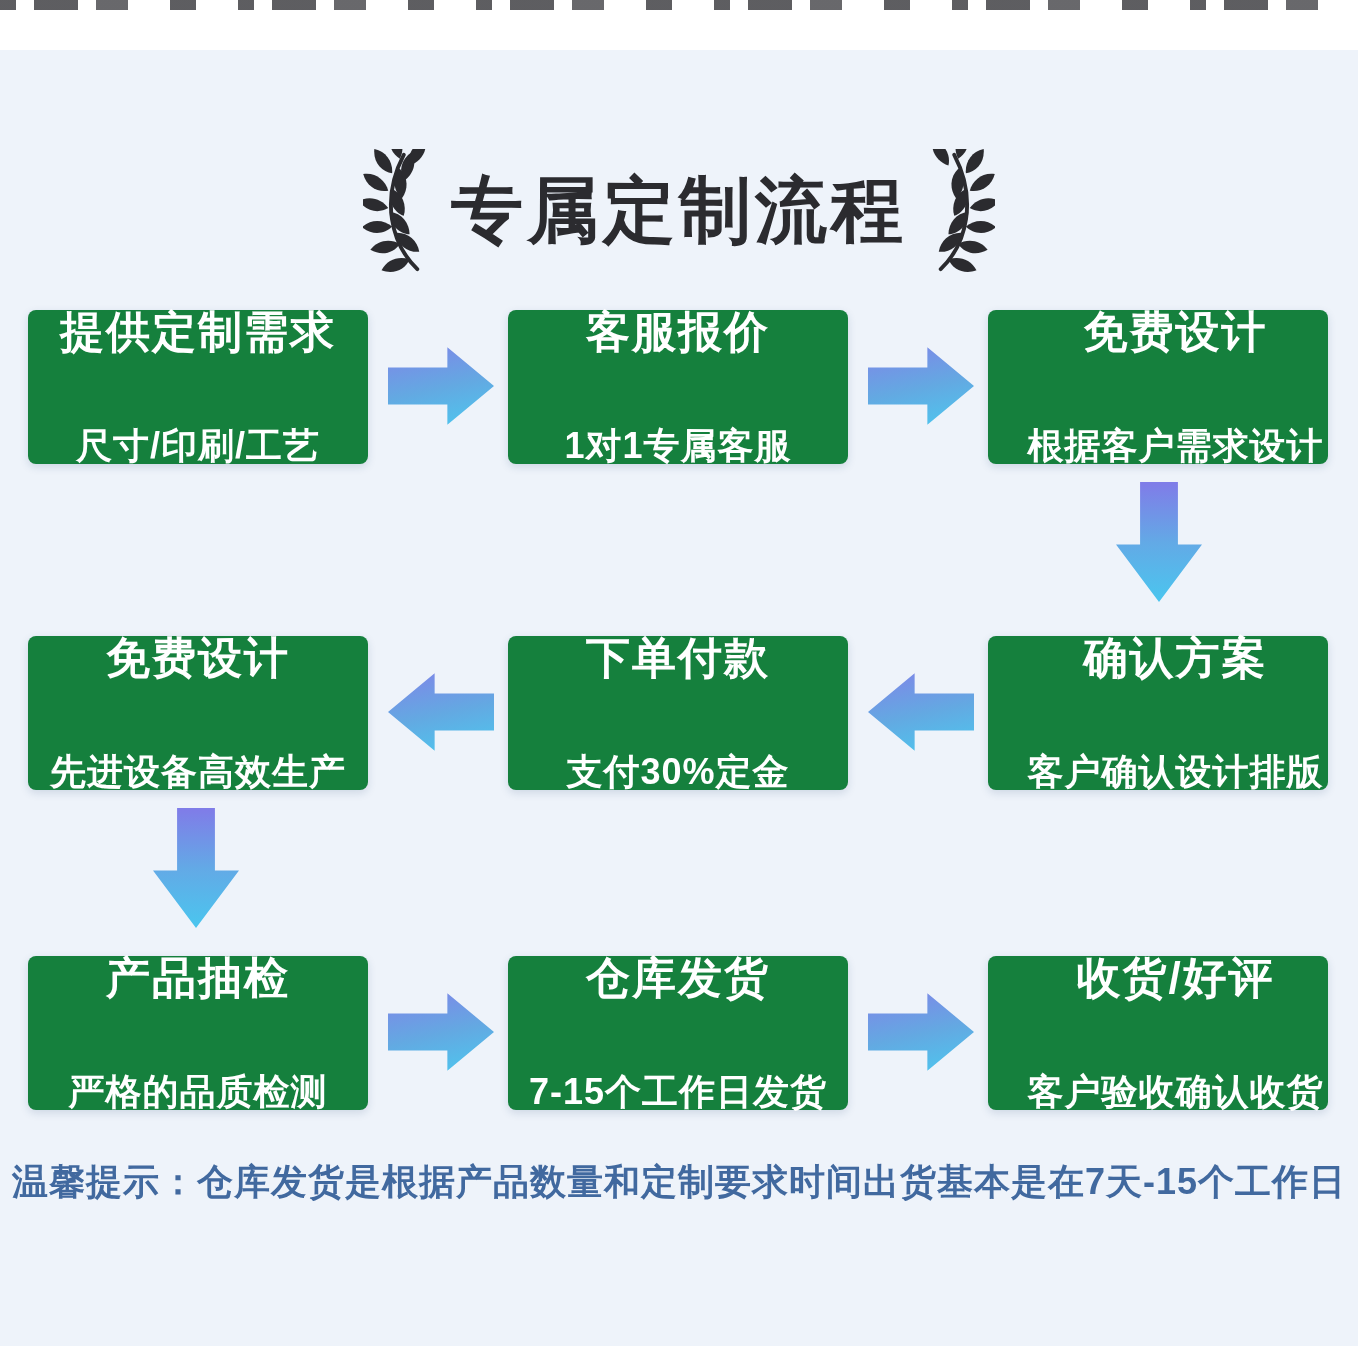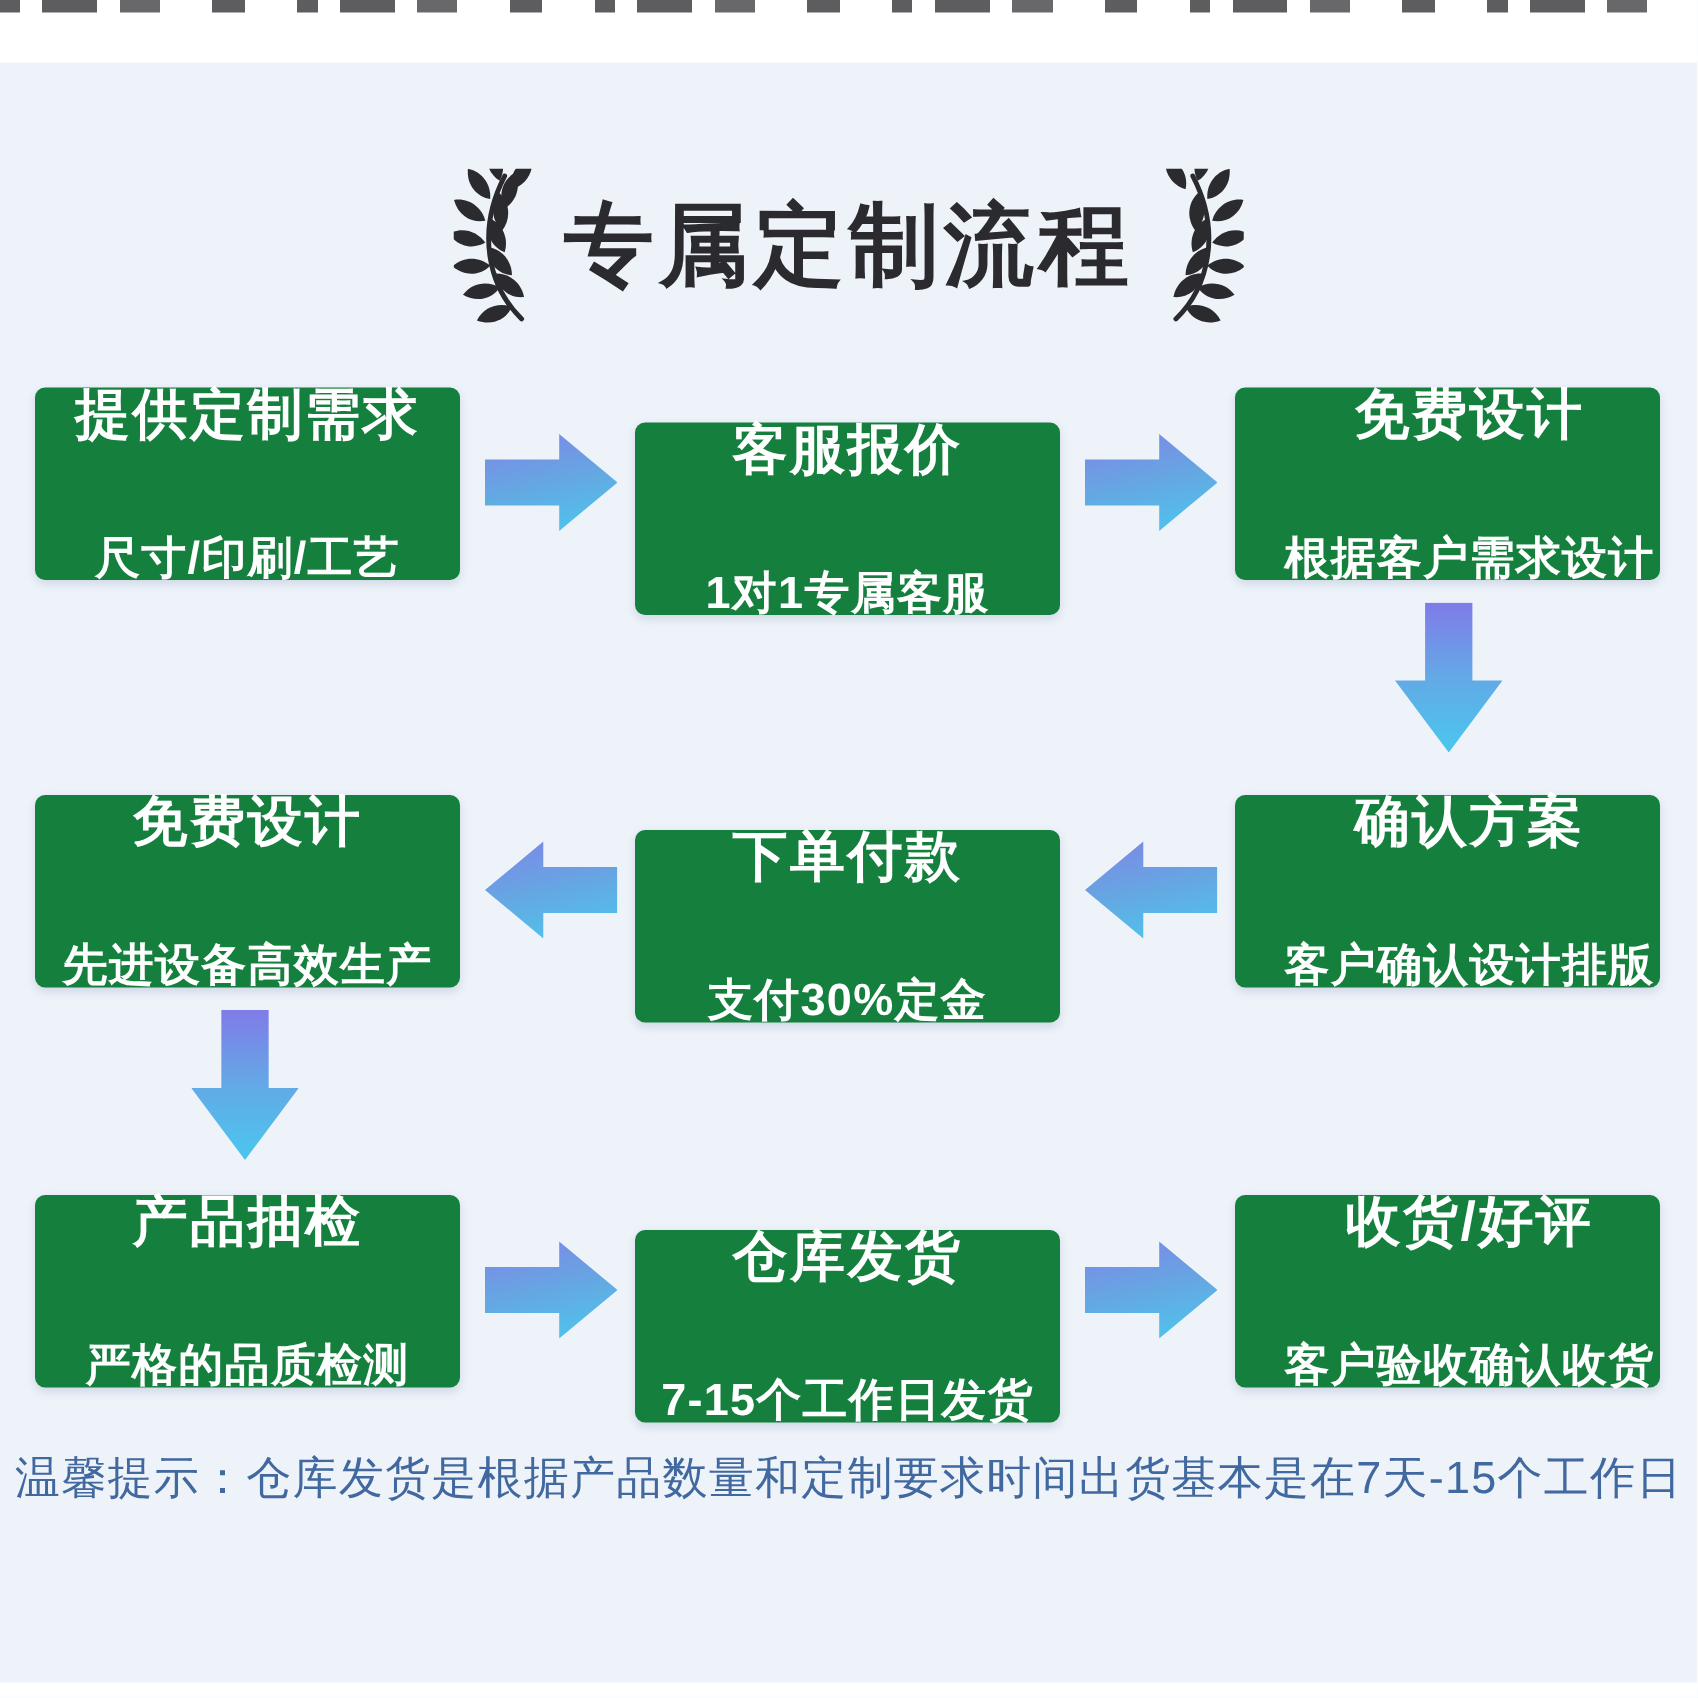--- a/index.html
+++ b/index.html
@@ -60,21 +60,21 @@
     box-shadow: 0 3px 8px rgba(30,60,110,.15);
     display: flex; flex-direction: column;
     align-items: center; justify-content: space-between;
     gap: 10px;
     color: #ffffff;
     text-align: center;
   }
   .box-main  { font-size: 44px; font-weight: 800; letter-spacing: 2px; line-height: 1; }
   .box-sub   { font-size: 36px; font-weight: 700; letter-spacing: 1px; line-height: 1; }
 
-  .c1 { left: 28px; }  .c2 { left: 508px; margin-top: 28px; }  .c3 { left: 988px; padding-left: 35px; }
+  .c1 { left: 28px; }  .c2 { left: 508px; }  .c3 { left: 988px; padding-left: 35px; }
   .r1 { top: 310px; }  .r2 { top: 636px; }   .r3 { top: 956px; }
 
   
   .h-arrow {
     position: absolute;
     width: 106px; height: 88px;
     background: linear-gradient(168deg, #8085e8 4%, #63a9e2 52%, #4cc8ef 96%);
   }
   .arrow-right { clip-path: polygon(0 29%, 56% 29%, 56% 6%, 100% 50%, 56% 94%, 56% 71%, 0 71%); }
   .arrow-left  { clip-path: polygon(100% 29%, 44% 29%, 44% 6%, 0 50%, 44% 94%, 44% 71%, 100% 71%); }
@@ -94,41 +94,41 @@
 
   .va-right { left: 1116px; top: 482px; }
   .va-left  { left: 153px;  top: 808px; }
 
   
   .note {
     position: absolute;
     top: 1158px; left: 0; width: 1358px;
     text-align: center;
     font-size: 36px;
-    font-weight: 400;
+    font-weight: 700;
     letter-spacing: 1px;
     color: #41699f;
   }
 </style>
 </head>
 <body>
 
 <svg width="0" height="0" style="position:absolute" aria-hidden="true">
   <defs>
     <path id="leaf" d="M0 0 C 8 -8, 10 -21, 2 -31 C -8 -21, -7 -8, 0 0 Z"></path>
   </defs>
 </svg>
 
 <div class="canvas">
 
   <div class="top-remnant"></div>
 
   <div class="panel">
 
-    <div class="title-row" style="top:84px;">
+    <div class="title-row" style="top:98px;">
       <svg class="laurel left" viewBox="0 0 66 128">
         <g fill="#2b2b2f">
           <path d="M55 124 C 28 98, 17 52, 41 6" fill="none" stroke="#2b2b2f" stroke-width="4" stroke-linecap="round"></path>
           <use href="#leaf" transform="translate(47,114) rotate(-115)"></use>
           <use href="#leaf" transform="translate(37,98)  rotate(-105)"></use>
           <use href="#leaf" transform="translate(29,80)  rotate(-95)"></use>
           <use href="#leaf" transform="translate(25,61)  rotate(-80)"></use>
           <use href="#leaf" transform="translate(25,43)  rotate(-60)"></use>
           <use href="#leaf" transform="translate(29,25)  rotate(-40)"></use>
           <use href="#leaf" transform="translate(37,10)  rotate(-18)"></use>

